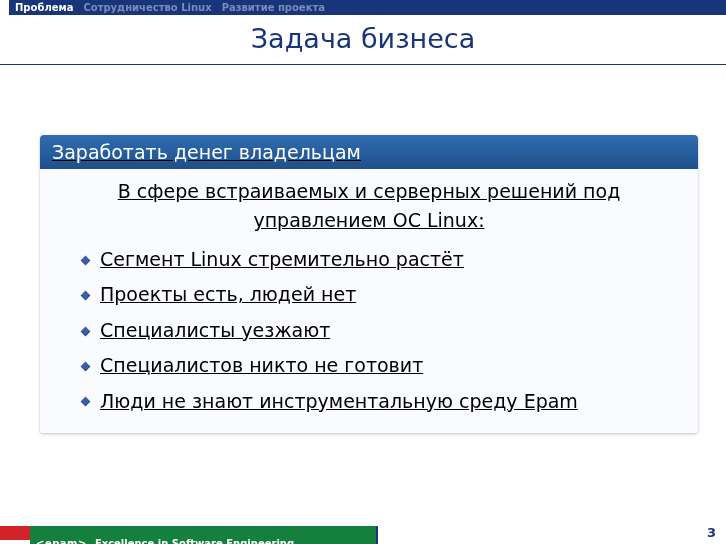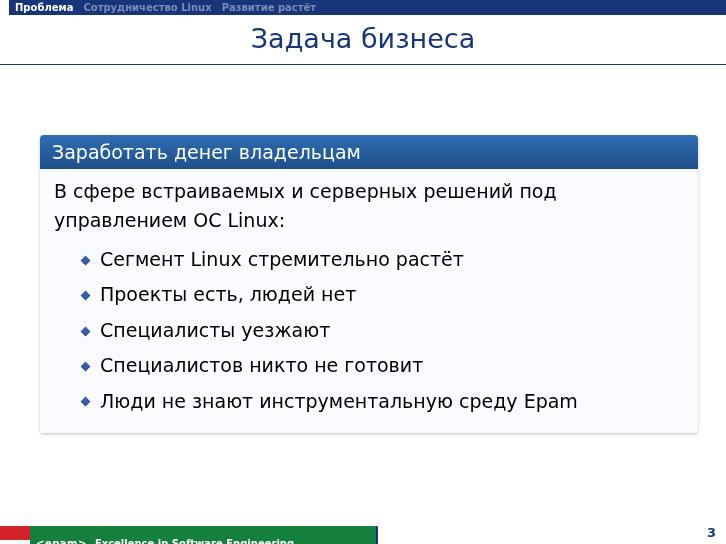--- a/index.html
+++ b/index.html
@@ -43,20 +43,21 @@
     text-align: center;
   }
   .title {
     font-size: 27px;
     color: #19357a;
     font-weight: 400;
   }
   
   .content {
     padding: 70px 28px 0 40px;
+    text-decoration: underline;
   }
   .block {
     border-radius: 4px;
     box-shadow: 0 1px 3px rgba(0,0,0,0.25);
     overflow: hidden;
     background: #fff;
   }
   .block-title {
     background: #235b9c;
     background: linear-gradient(#2f6db1, #1f4f8a);
@@ -66,20 +67,21 @@
   }
   .block-body {
     background: #f9fbff;
     padding: 8px 14px 14px 14px;
     font-size: 19px;
     line-height: 1.55;
     color: #000;
   }
   .intro {
     margin-bottom: 6px;
+    text-align: center;
   }
   ul.items {
     list-style: none;
     margin: 0;
     padding: 0 0 0 28px;
   }
   ul.items li {
     position: relative;
     padding: 3px 0 3px 18px;
   }
@@ -141,21 +143,21 @@
   }
 </style>
 </head>
 <body>
 
 <div class="slide">
 
   <div class="nav">
     <span class="sec">Проблема</span>
     <span class="sec dim">Сотрудничество Linux</span>
-    <span class="sec dim">Развитие растёт</span>
+    <span class="sec dim">Развитие проекта</span>
   </div>
 
   <div class="title-wrap">
     <div class="title">Задача бизнеса</div>
   </div>
 
   <div class="content">
     <div class="block">
       <div class="block-title">Заработать денег владельцам</div>
       <div class="block-body">

